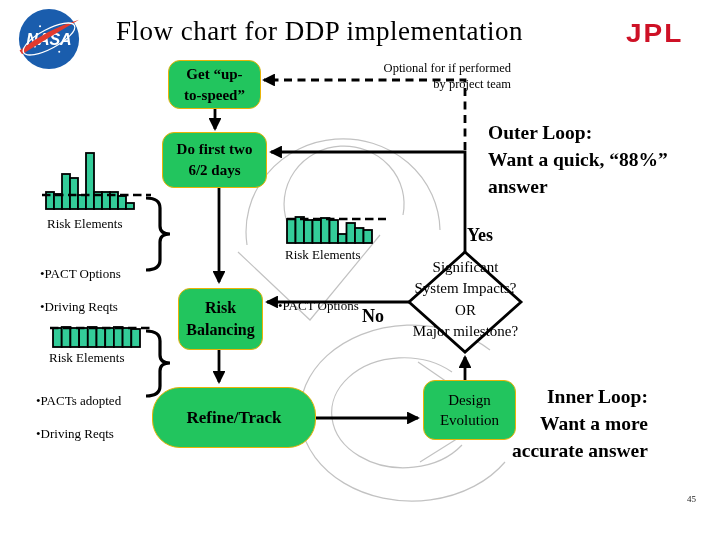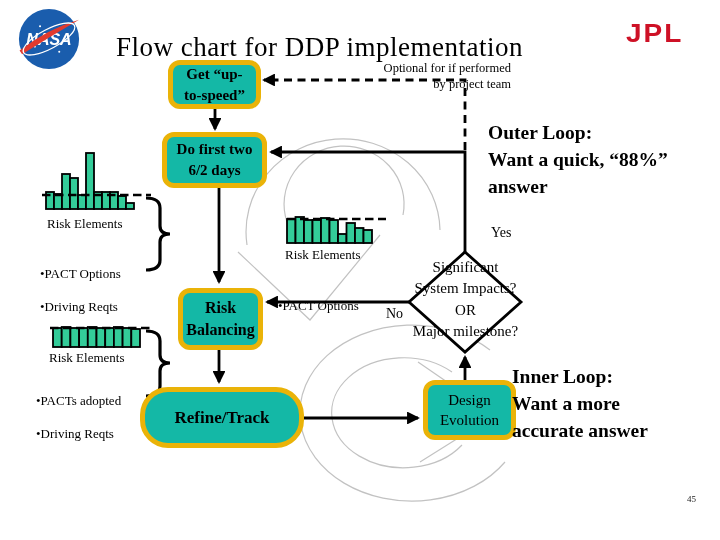--- a/index.html
+++ b/index.html
@@ -3,41 +3,41 @@
 <meta charset="utf-8">
 <style>
   html,body{margin:0;padding:0;background:#fff;}
   .slide{
     position:relative;width:720px;height:540px;background:#ffffff;overflow:hidden;
     font-family:"Liberation Serif","DejaVu Serif",serif;color:#000;
   }
   .abs{position:absolute;}
   #wires{position:absolute;left:0;top:0;z-index:1;}
   .txt{position:absolute;z-index:3;white-space:pre-line;}
-  .slide-title{left:116px;top:32px;font-size:27px;letter-spacing:.5px;}
+  .slide-title{left:116px;top:16px;font-size:27px;letter-spacing:.5px;}
   .jpl{left:626px;top:18px;font-family:"Liberation Sans","DejaVu Sans",sans-serif;
        font-weight:900;font-size:28px;letter-spacing:2px;transform:scaleY(.92);}
   .node{
-    position:absolute;z-index:3;background:#14b8a6;border:5px solid #eab308;border-radius:12px;
+    position:absolute;z-index:3;background:#22c55e;border:1px solid #eab308;border-radius:12px;
     display:flex;flex-direction:column;align-items:center;justify-content:center;
     text-align:center;white-space:pre-line;box-sizing:border-box;
   }
   .node-get{left:168px;top:60px;width:93px;height:49px;font-size:15px;font-weight:bold;line-height:1.35;}
   .node-do{left:162px;top:132px;width:105px;height:56px;font-size:15px;font-weight:bold;line-height:1.4;}
   .node-riskbal{left:178px;top:288px;width:85px;height:62px;font-size:16px;font-weight:bold;line-height:1.35;text-align:center;}
-  .node-refine{left:140px;top:387px;width:164px;height:61px;border-radius:28px;}
+  .node-refine{left:152px;top:387px;width:164px;height:61px;border-radius:28px;}
   .refine-title{font-size:17px;font-weight:bold;line-height:1.15;}
   .refine-sub{font-size:11.5px;line-height:1.3;white-space:pre-line;}
   .node-design{left:423px;top:380px;width:93px;height:60px;font-size:15px;line-height:1.35;}
   .decision-text{left:393px;top:257px;width:145px;text-align:center;font-size:15px;line-height:1.42;z-index:3;}
   .note{left:336px;top:60px;width:175px;font-size:12.5px;line-height:1.3;text-align:right;}
   .loop-label{font-weight:bold;font-size:19.5px;line-height:1.38;}
   .outer-loop{left:488px;top:120px;}
-  .inner-loop{left:512px;top:364px;}
-  .edge-label{font-weight:normal;font-size:14px;padding-left:24px;}
+  .inner-loop{left:512px;top:384px;text-align:right;}
+  .edge-label{font-weight:bold;font-size:18px;}
   .yes{left:467px;top:225px;}
   .no{left:362px;top:306px;}
   .chart-label{font-size:13px;}
   .bullets{font-size:13px;line-height:1.28;}
   .page-num{left:687px;top:494px;font-size:9px;color:#222;}
   .nasa-logo{left:17px;top:7px;z-index:3;}
 </style>
 </head>
 <body>
 

